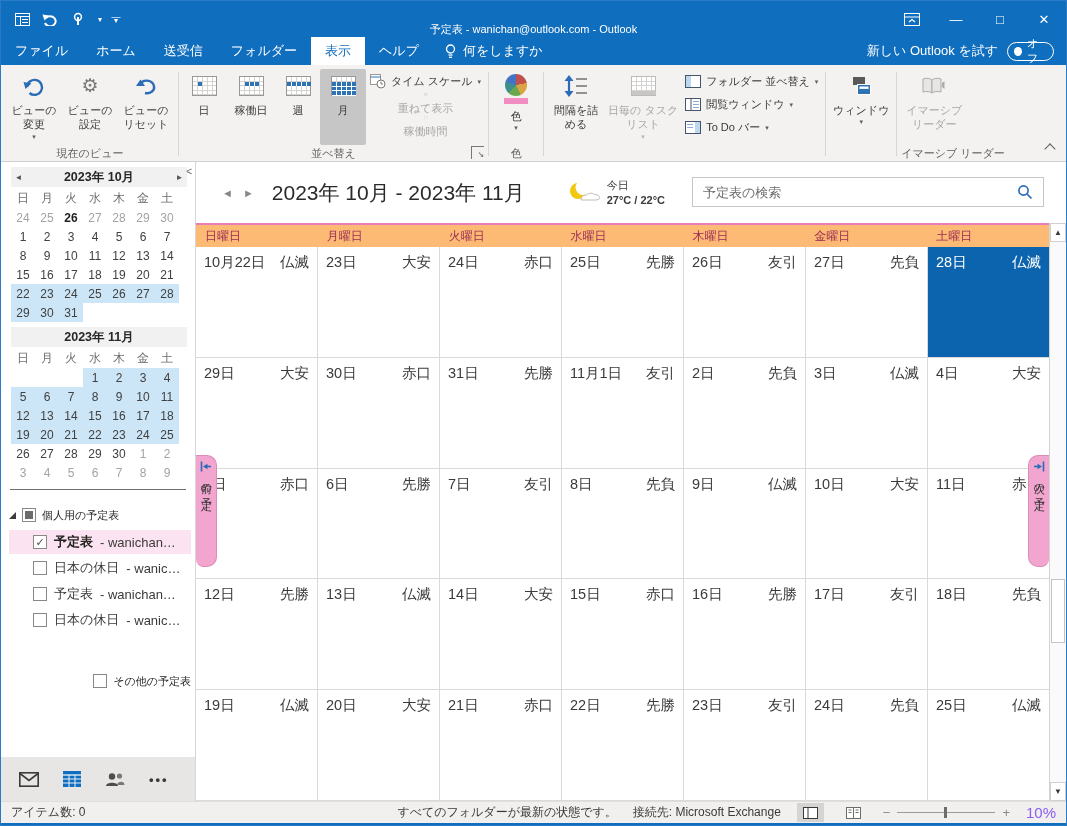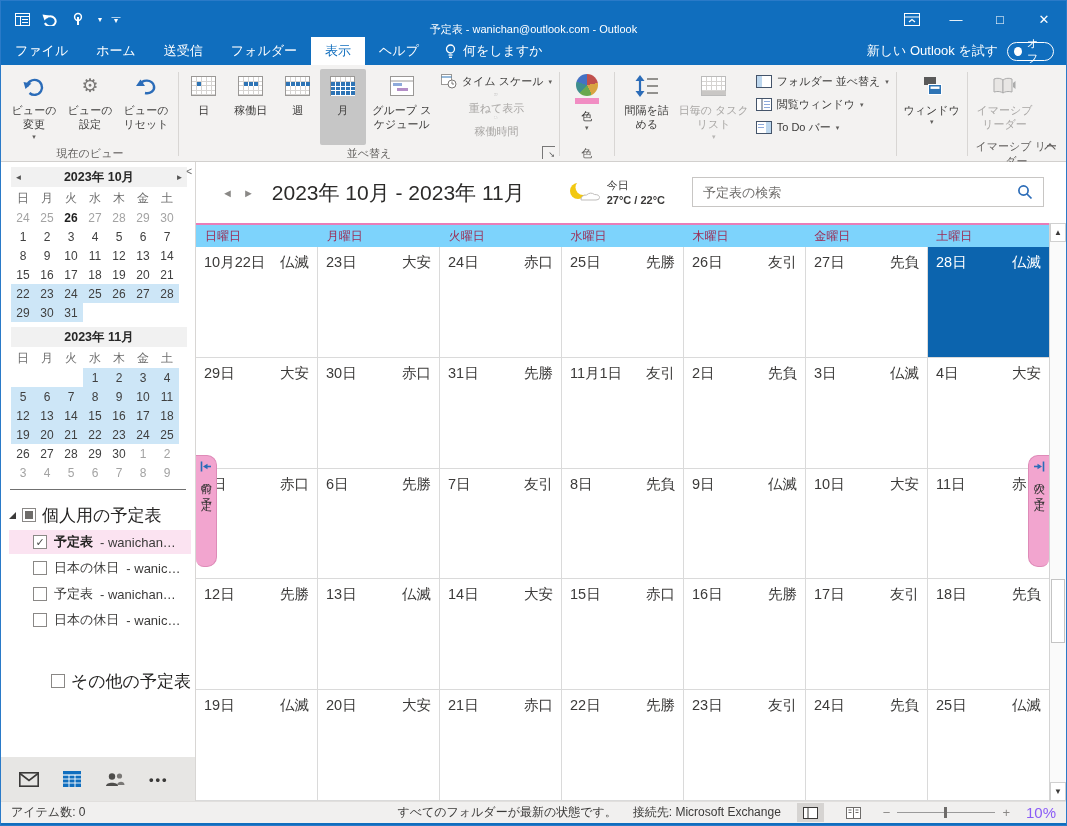--- a/index.html
+++ b/index.html
@@ -59,21 +59,21 @@
   .mc-title { flex:1; text-align:center; }
   .mc-arrow { width:15px; font-size:8px; color:#555; text-align:center; }
   .mc-grid { display:grid; grid-template-columns:repeat(7,24px); }
   .mc-cell { height:19px; display:flex; align-items:center; justify-content:center; font-size:12px; color:#404040; }
   .mc-wd { color:#6E6E6E; }
   .mc-cell.m { color:#A3A3A3; }
   .mc-cell.h { background:#CDE6F7; }
   .mc-cell.t { font-weight:bold; color:#1F1F1F; }
   .side-divider { border-top:1px solid #707070; margin:7px 9px 0 9px; }
   .cal-list { padding:12px 4px 0 8px; color:#252423; }
-  .group-row { display:flex; align-items:center; gap:6px; height:26px; font-size:17px; }
+  .group-row { display:flex; align-items:center; gap:6px; height:26px; font-size:11px; }
   .tri-exp { width:0; height:0; border-bottom:7px solid #3B3A39; border-left:7px solid transparent; }
   .cb { width:14px; height:14px; border:1px solid #8A8886; background:#fff; display:inline-flex; align-items:center; justify-content:center; flex:0 0 auto; }
   .cb.ind::after { content:""; width:8px; height:8px; background:#6E6C6A; }
   .cb.on::after { content:"\2713"; font-size:11px; color:#4A4A4A; line-height:1; }
   .cal-item { display:flex; align-items:center; gap:7px; height:24px; padding-left:24px; font-size:13px; color:#3B3A39; margin:2px 0; }
   .cal-item.selected { background:#FBE3F1; }
   .cal-item .nm.bold { font-weight:bold; color:#252423; }
   .other-row { margin-top:36px;justify-content:flex-end; }
   .navstrip { position:absolute; left:0; bottom:0; width:194px; height:44px; background:#E7E6E4; display:flex; align-items:center; gap:24px; padding-left:18px; }
   .nav-ico { display:flex; align-items:center; justify-content:center; }
@@ -86,21 +86,21 @@
   .mh-title { font-size:21px; color:#2B2A29; margin-left:18px; }
   .weather { display:flex; align-items:center; gap:6px; margin-left:42px; }
   .weather-txt { font-size:11px; color:#3B3A39; line-height:1.35; }
   .weather-txt .temps { font-weight:bold; font-size:11px; }
   .searchbox { position:absolute; right:22px; top:15px; width:352px; height:30px; border:1px solid #C8C6C4; background:#fff; display:flex; align-items:center; padding:0 10px; }
   .searchbox input { border:none; outline:none; flex:1; font-size:13px; color:#3B3A39; font-family:inherit; background:transparent; }
   .searchbox input::placeholder { color:#6E6C6A; opacity:1; }
 
   .calarea { flex:1; display:flex; min-height:0; }
   .gridwrap { flex:1; display:flex; flex-direction:column; position:relative; min-width:0; }
-  .weekhdr { height:24px; display:flex; background:#7dd3fc; border-top:2px solid #E97DB8; flex:0 0 auto; }
+  .weekhdr { height:24px; display:flex; background:#fdba74; border-top:2px solid #E97DB8; flex:0 0 auto; }
   .wh-cell { flex:1; display:flex; align-items:center; padding-left:9px; font-size:12px; color:#9B2D55; }
   .grid { flex:1; display:flex; flex-direction:column; min-height:0; }
   .grow { flex:1; display:flex; border-bottom:1px solid #DADADA; min-height:0; }
   .day-cell { flex:1; border-right:1px solid #DADADA; padding:6px 8px 0 8px; display:flex; justify-content:space-between; align-items:flex-start; font-size:14.5px; color:#3B3A39; overflow:hidden; }
   .day-cell:last-child { border-right:none; }
   .day-cell.sel { background:#0C64AE; color:#fff; }
   .apt-tab { position:absolute; width:21px; height:112px; background:#F2A5CF; border:1px solid #DE8BB8; display:flex; flex-direction:column; align-items:center; padding-top:5px; gap:3px; z-index:3; }
   .apt-prev { left:0; top:232px; border-left:none; border-radius:0 10px 10px 8px; }
   .apt-next { right:0; top:232px; border-right:none; border-radius:10px 0 8px 10px; }
   .vtext { writing-mode:vertical-rl; font-size:11px; color:#333; letter-spacing:1px; }
@@ -259,31 +259,20 @@
             </span>
           <span>週</span>
         </div>
         <div class="bigbtn sel" style="width:46px">
           <span class="bicon">
               <span class="cal-ico">
                 <span class="cells" style="left:0;top:5px;width:24px;height:14px;"></span>
               </span>
             </span>
           <span>月</span>
-        </div>
-        <div class="bigbtn" style="width:70px">
-          <span class="bicon">
-            <svg width="24" height="20" viewBox="0 0 24 20">
-                <rect x="0.5" y="0.5" width="23" height="19" fill="#fff" stroke="#9A9896"></rect>
-                <line x1="0.5" y1="5" x2="23.5" y2="5" stroke="#9A9896"></line>
-                <rect x="3" y="7" width="9" height="3" fill="#8EAADB"></rect>
-                <rect x="7" y="12" width="11" height="3" fill="#B48EC7"></rect>
-              </svg>
-          </span>
-          <span>グループ スケジュール</span>
         </div>
         <div class="smallcol">
           <div class="smallbtn">
             <svg width="16" height="15" viewBox="0 0 16 15">
                 <rect x="0.5" y="0.5" width="10" height="10" fill="#fff" stroke="#9A9896"></rect>
                 <line x1="0.5" y1="3" x2="10.5" y2="3" stroke="#2E74B5"></line>
                 <circle cx="11" cy="10" r="4" fill="#fff" stroke="#7A7876"></circle>
                 <line x1="11" y1="10" x2="11" y2="7.5" stroke="#7A7876"></line>
                 <line x1="11" y1="10" x2="13" y2="10" stroke="#7A7876"></line>
               </svg>

